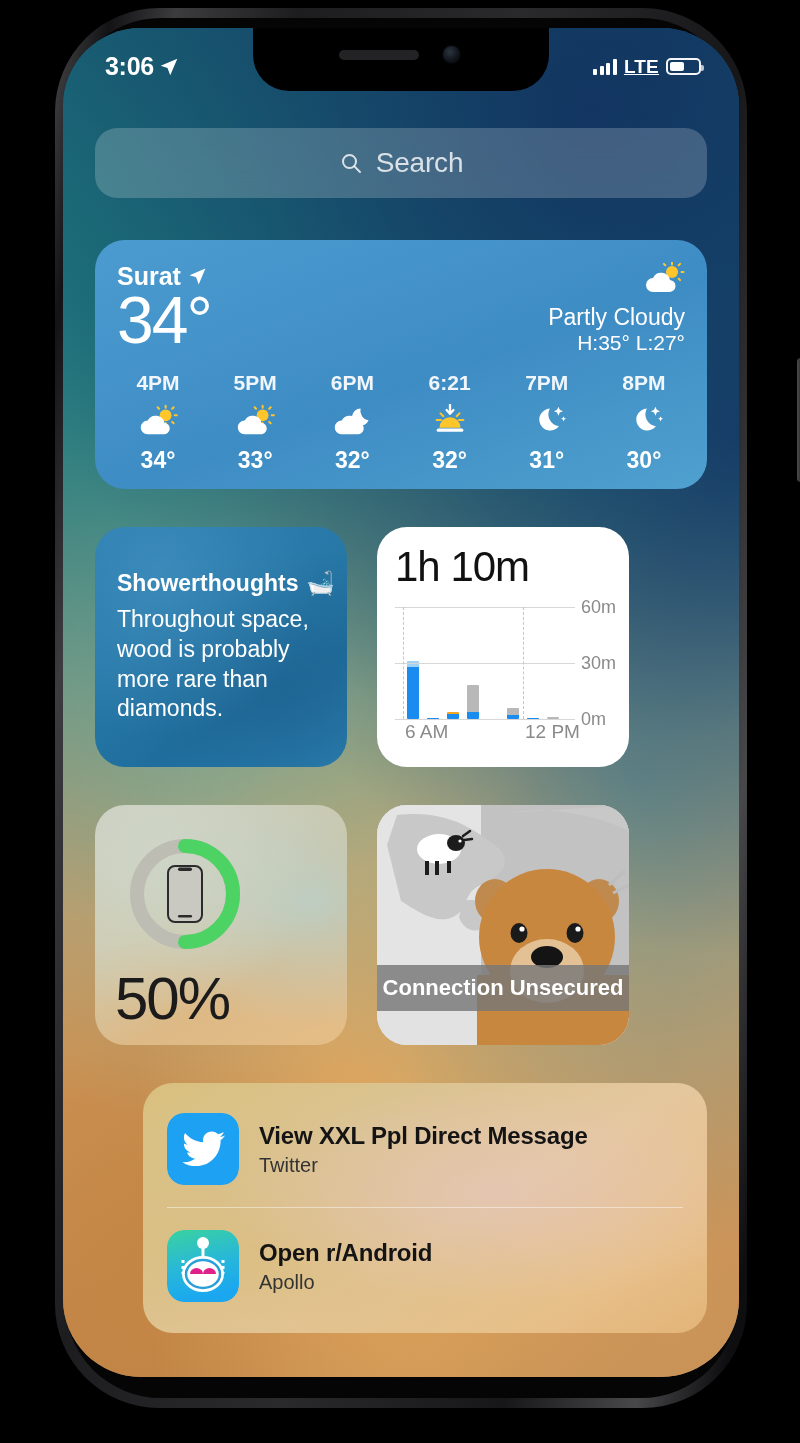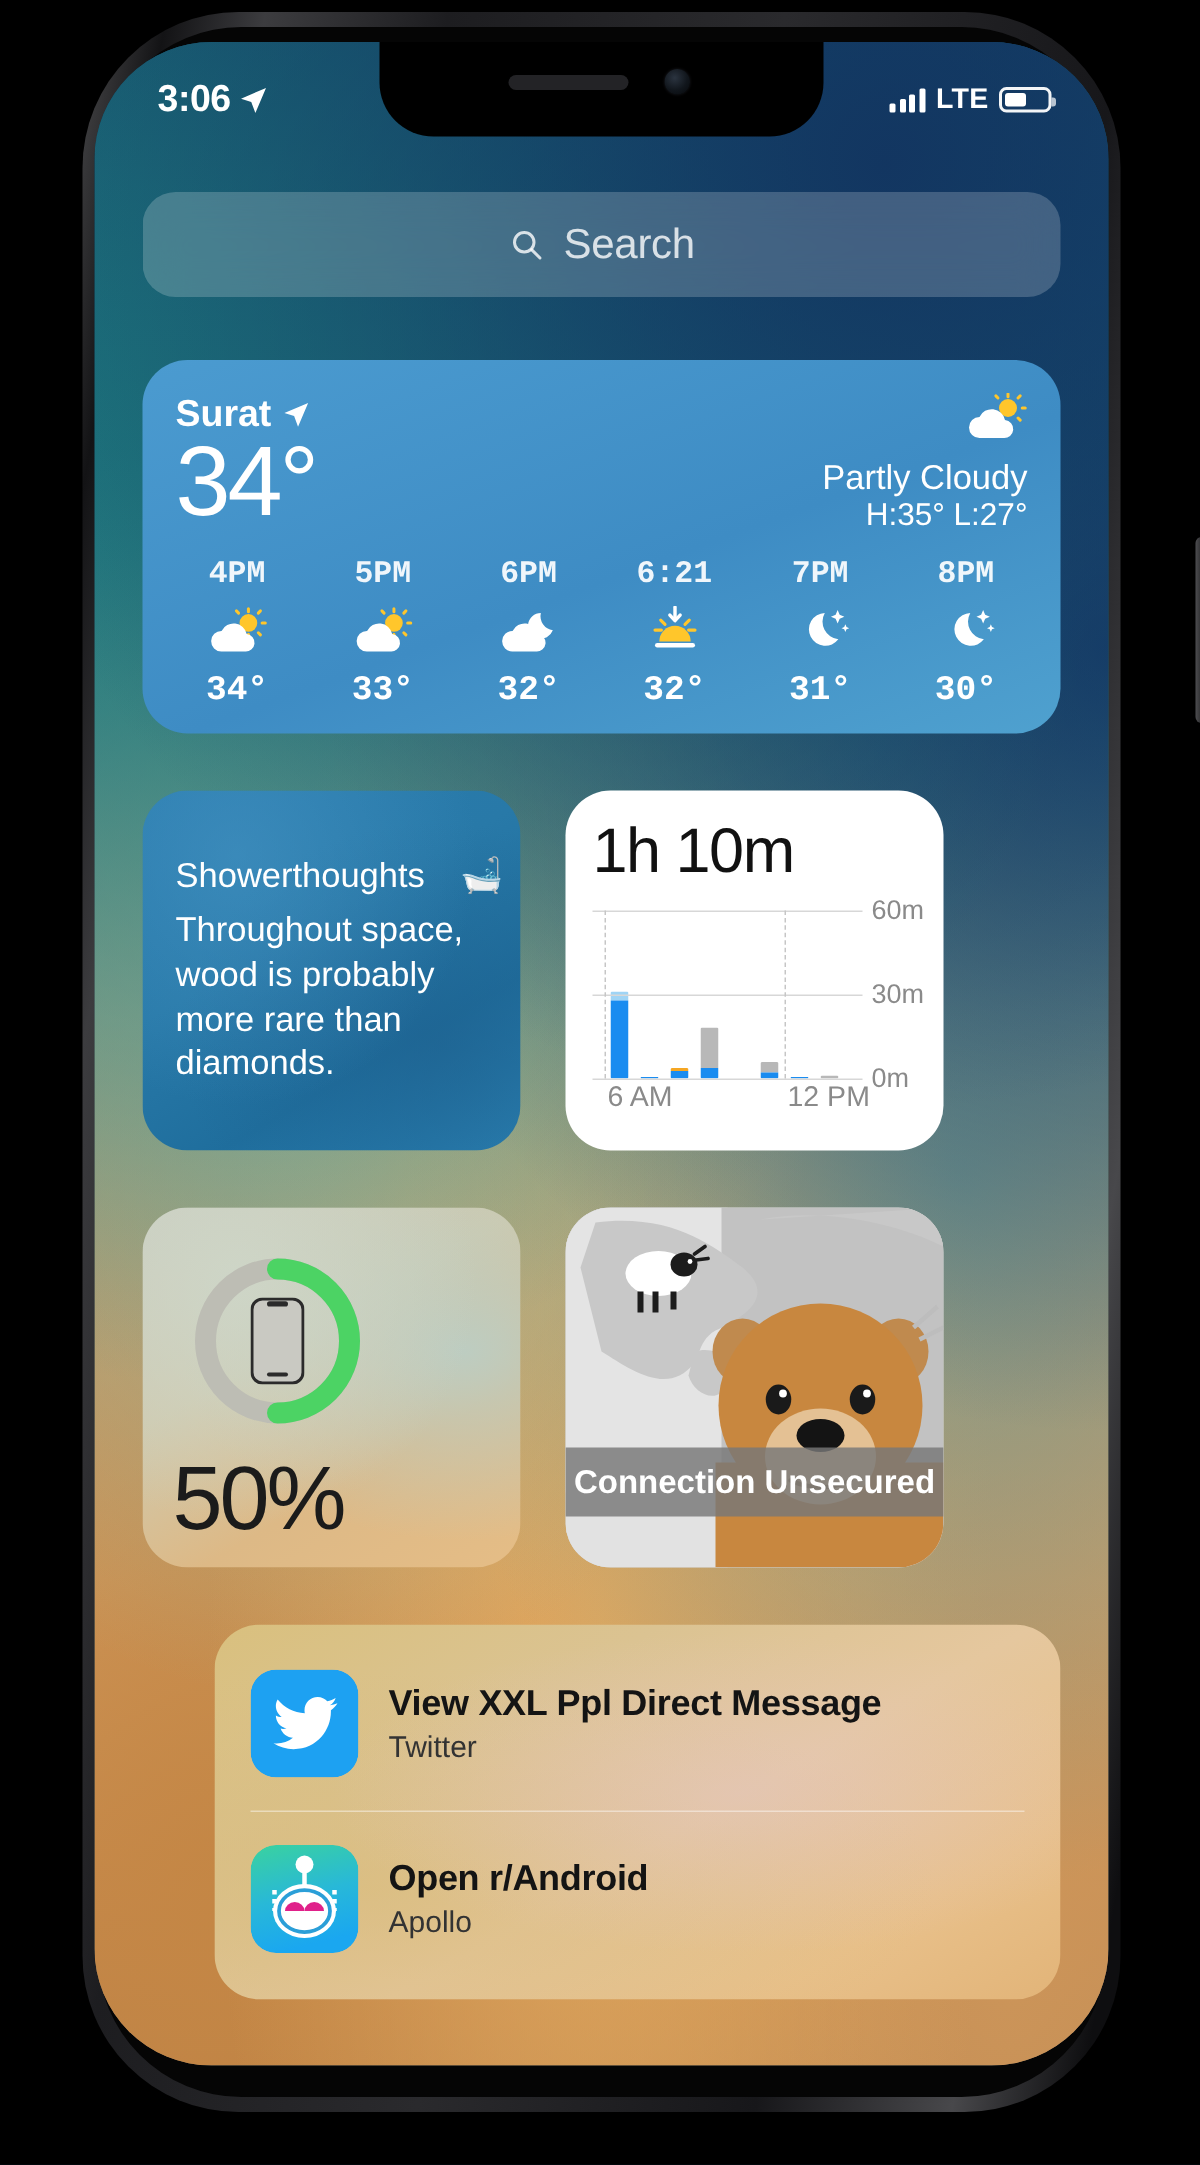--- a/index.html
+++ b/index.html
@@ -76,21 +76,21 @@
     display:flex; justify-content:space-between;
     padding:14px 38px 0 42px; color:#fff; z-index:25;
   }
   .sb-left { display:flex; align-items:center; gap:5px;
     font-size:25px; font-weight:600; letter-spacing:-.3px; }
   .sb-right { display:flex; align-items:center; gap:7px; }
   .bars { display:flex; align-items:flex-end; gap:2.5px; height:16px; }
   .bars i { width:4px; background:#fff; border-radius:1px; display:block; }
   .bars i:nth-child(1){height:6px;} .bars i:nth-child(2){height:9px;}
   .bars i:nth-child(3){height:12px;} .bars i:nth-child(4){height:16px;}
-  .lte { font-size:19px; font-weight:600; letter-spacing:.2px; }
+  .lte { font-size:19px; font-weight:600; letter-spacing:.2px;text-decoration:underline; }
   .batt { position:relative; width:35px; height:17px; border:2px solid rgba(255,255,255,.95);
     border-radius:5px; padding:2px; }
   .batt::after { content:""; position:absolute; right:-5px; top:5px; width:3px; height:6px;
     border-radius:0 2px 2px 0; background:rgba(255,255,255,.7); }
   .batt span { display:block; height:100%; background:#fff; border-radius:2px; }
 
   
   .content { position:absolute; inset:0; padding:0 32px; z-index:10; }
 
   
@@ -111,39 +111,39 @@
     margin-top:42px; height:249px;
     background:linear-gradient(160deg,#4b9bd0 0%,#3e8cc4 55%,#4fa1cf 100%);
     color:#fff; padding:22px 22px 12px;
   }
   .w-top { display:flex; justify-content:space-between; }
   .w-city { display:flex; align-items:center; gap:7px; font-size:25px; font-weight:600; }
   .w-temp { font-size:66px; font-weight:200; line-height:.95; letter-spacing:-2px; margin-top:-2px; }
   .w-right { text-align:right; }
   .w-cond { font-size:23px; font-weight:400; line-height:1.18; margin-top:6px; }
   .w-hl { font-size:21px; font-weight:400; }
-  .w-hours { display:flex; justify-content:space-between; margin-top:16px; padding:0 4px;font-family:Liberation Mono, monospace; }
+  .w-hours { display:flex; justify-content:space-between; margin-top:16px; padding:0 4px; }
   .w-hour { display:flex; flex-direction:column; align-items:center; gap:8px; width:74px; }
   .w-hour .hr { font-size:21px; font-weight:600; color:rgba(255,255,255,.92); }
   .w-hour .dg { font-size:23px; font-weight:600; }
   .w-hour .ic { height:36px; display:flex; align-items:center; justify-content:center; }
 
   
   .row2 { display:flex; gap:30px; margin-top:38px; }
   .half { width:252px; height:240px; }
 
   
   .w-shower {
     background:
       radial-gradient(ellipse at 25% 18%, rgba(72,150,198,.55) 0%, rgba(72,150,198,0) 60%),
       radial-gradient(ellipse at 78% 70%, rgba(30,96,142,.6) 0%, rgba(30,96,142,0) 62%),
       linear-gradient(150deg,#2a7cae 0%,#2879a8 40%,#1f6e9d 70%,#2b82b4 100%);
     color:#fff; padding:0 22px; display:flex; flex-direction:column; justify-content:center;
   }
-  .sh-title { font-size:23px; font-weight:400; display:flex; align-items:center; gap:24px; margin-bottom:8px; }
+  .sh-title { font-size:23px; font-weight:700; display:flex; align-items:center; gap:8px; margin-bottom:8px; }
   .sh-body { font-size:23px; font-weight:400; line-height:1.3; color:#fff; }
 
   
   .w-screentime { background:#fff; padding:16px 18px 8px; }
   .st-total { font-size:42px; font-weight:500; letter-spacing:-1px; color:#111; }
   .st-chart { position:relative; margin-top:12px; height:130px; }
   .st-plot { position:absolute; left:8px; top:4px; width:162px; height:112px; }
   .gridline { position:absolute; left:0; width:180px; height:1px; background:#d7d7d7; }
   .axis-lbl { position:absolute; left:186px; font-size:18px; color:#8a8a8a; transform:translateY(-50%); }
   .vdash { position:absolute; top:0; width:0; height:112px; border-left:1.5px dashed #c6c6c6; }

